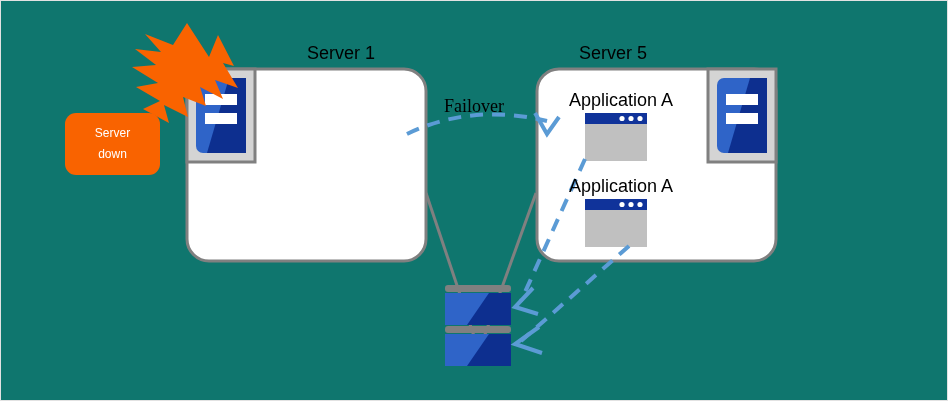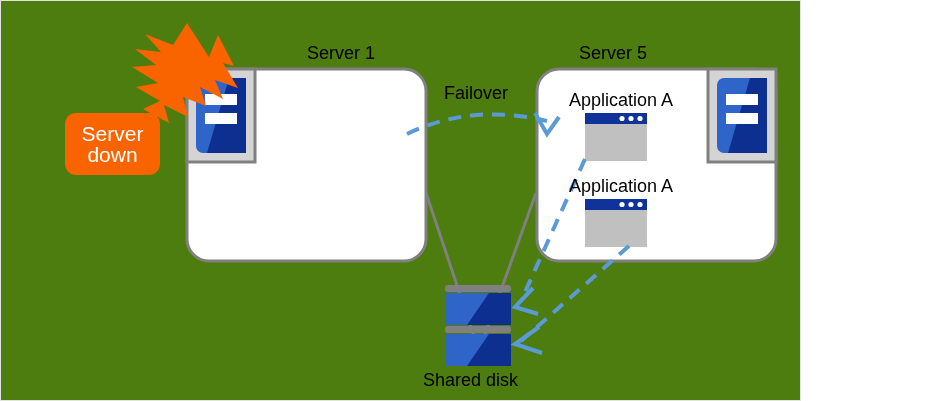--- a/index.html
+++ b/index.html
@@ -6,23 +6,23 @@
   html, body {
     margin: 0;
     padding: 0;
     background: #ffffff;
   }
   body {
     font-family: "Liberation Sans", sans-serif;
   }
   #canvas {
     position: relative;
-    width: 801px;
+    width: 948px;
     height: 401px;
-    background: #4d7c0f;
+    background: #0f766e;
     border: 1px solid #e2e2e2;
     box-sizing: border-box;
     overflow: hidden;
   }
   #vector-layer {
     position: absolute;
     left: 0;
     top: 0;
     width: 948px;
     height: 401px;
@@ -30,35 +30,35 @@
   .lbl {
     position: absolute;
     color: #000000;
     font-size: 18px;
     line-height: 20px;
     white-space: nowrap;
     font-family: "Liberation Sans", sans-serif;
   }
   #label-server1 { left: 306px; top: 42px; }
   #label-server2 { left: 578px; top: 42px; }
-  #label-failover { left: 443px; top: 82px; }
+  #label-failover { left: 443px; top: 95px; font-family: Liberation Serif, serif; }
   #label-shared-disk { left: 422px; top: 369px; }
   #label-app-a-1 { left: 568px; top: 89px; }
   #label-app-a-2 { left: 568px; top: 175px; }
 
   #server-down-badge {
     position: absolute;
     left: 64px;
     top: 112px;
     width: 95px;
     height: 62px;
     background: #F96300;
     border-radius: 11px;
     color: #ffffff;
-    font-size: 21px;
+    font-size: 12px;
     line-height: 21px;
     text-align: center;
     display: flex;
     flex-direction: column;
     justify-content: center;
     font-family: "Liberation Sans", sans-serif;
   }
   #server-down-badge span { display: block; }
 </style>
 </head>
@@ -168,21 +168,20 @@
     </g>
 
   </svg>
 
   <div class="lbl" id="label-server1">Server 1</div>
 
   <div class="lbl" id="label-server2">Server 5</div>
 
   <div class="lbl" id="label-failover">Failover</div>
 
-  <div class="lbl" id="label-shared-disk">Shared disk</div>
 
   <div class="lbl" id="label-app-a-1">Application A</div>
 
   <div class="lbl" id="label-app-a-2">Application A</div>
 
   <div id="server-down-badge">
     <span>Server</span>
     <span>down</span>
   </div>
 

